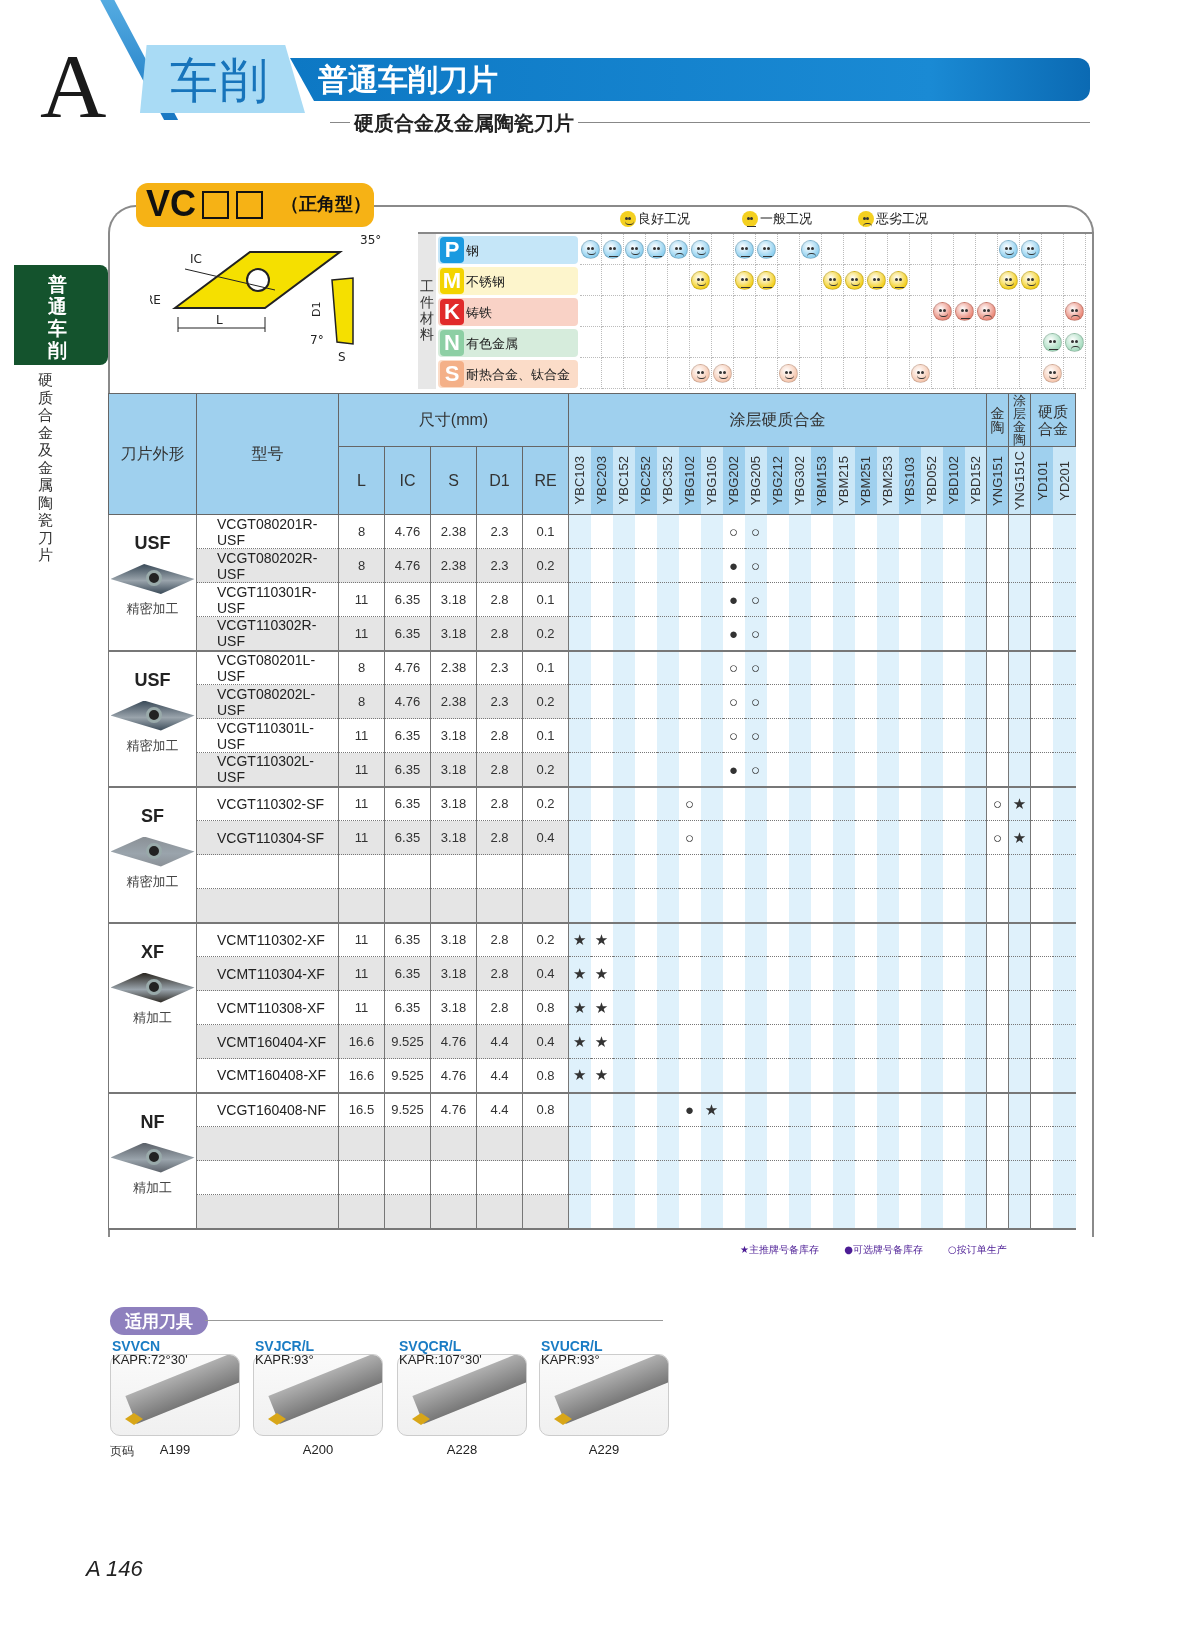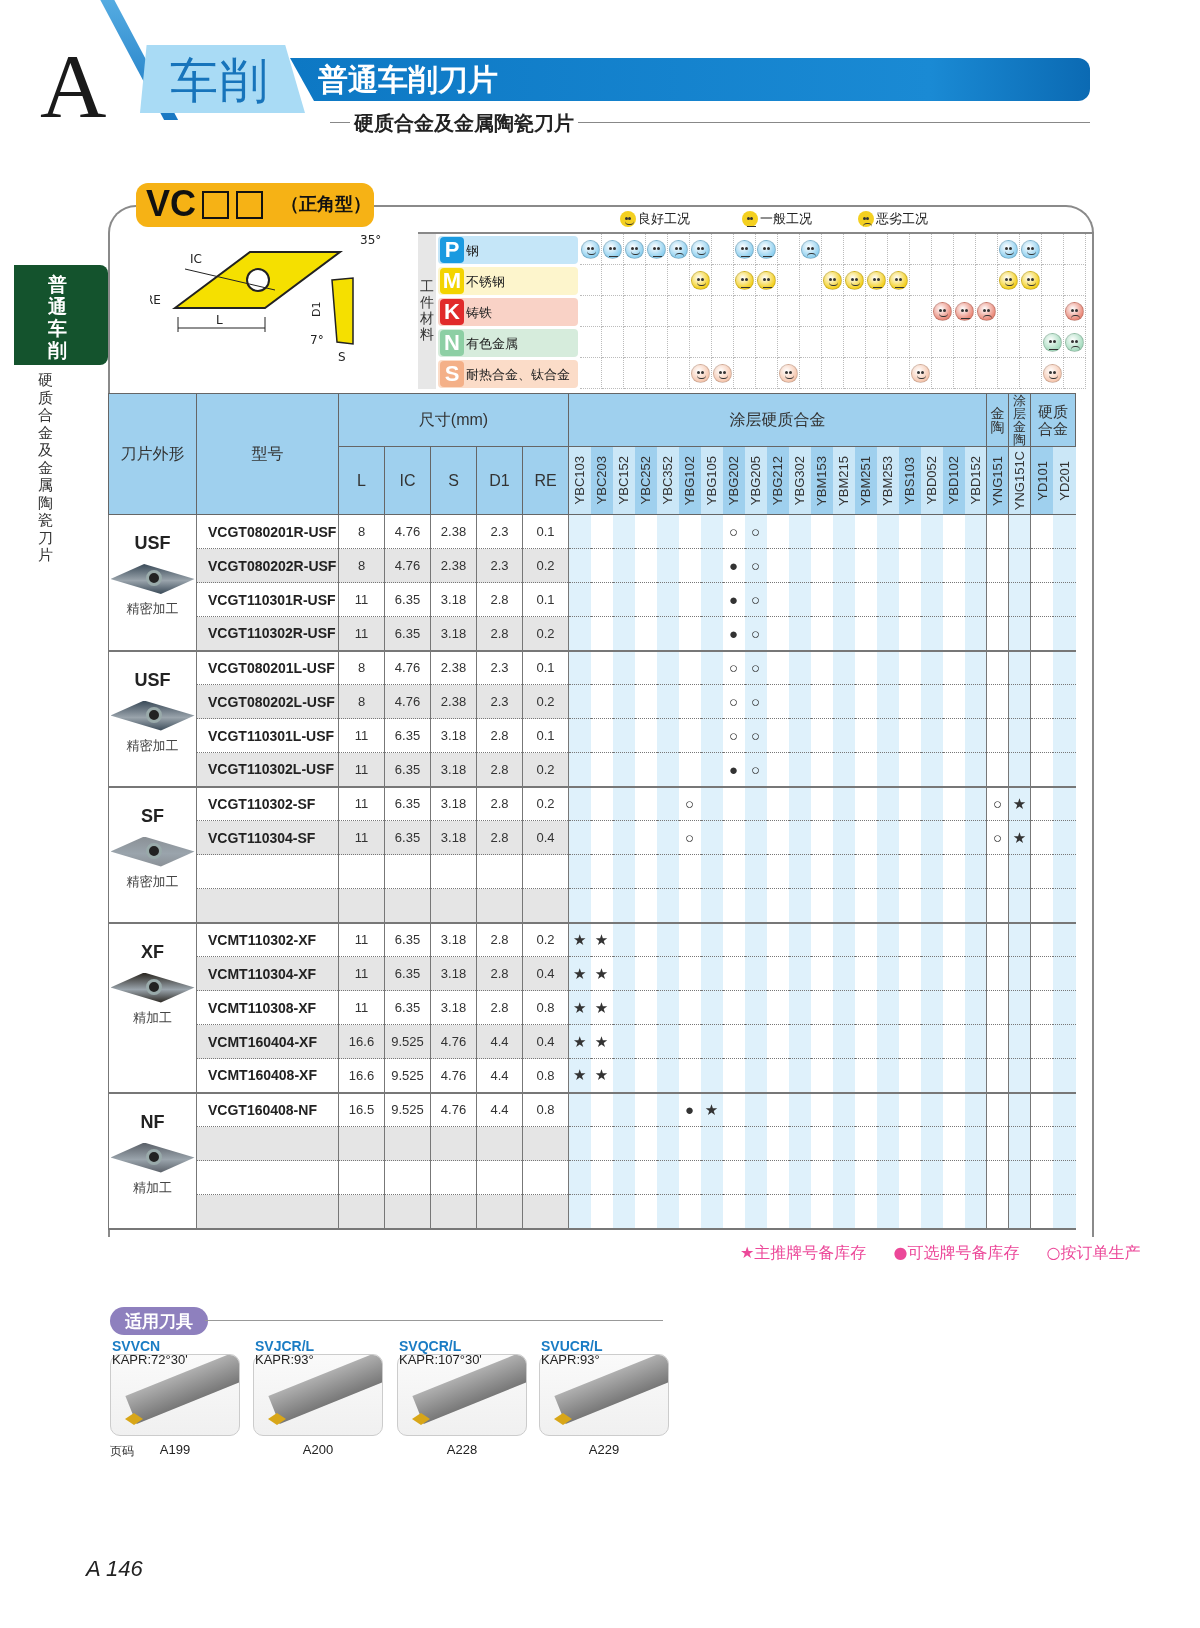--- a/index.html
+++ b/index.html
@@ -43,33 +43,33 @@
   .face.normal .m { top:12px; border-bottom: 1.5px solid #333; }
   .face.bad .m { top:12px; border-top: 1.5px solid #333; border-radius: 6px 6px 0 0; }
   
   table.main { position:absolute; left:108px; top:393px; border-collapse: collapse; table-layout: fixed; font-family: "Liberation Sans", sans-serif; }
   table.main th { background: #9fd0ee; color: #333; font-weight: normal; border: 1px solid #666; font-size: 16px; }
   table.main th.grade { width: 22px; height: 68px; padding: 0; font-size: 13px; border-top: 1px solid #666; border-left: none; border-right: none; }
   table.main th.grade.alt { background: #cbe7f7; }
   table.main th.grade div { writing-mode: vertical-rl; transform: rotate(180deg); white-space: nowrap; margin: 0 auto; }
   table.main th.vert { font-size: 14px; line-height: 14px; padding: 0 2px; }
   table.main td { height: 34px; border-left: 1px solid #777; border-right: 1px solid #777; border-bottom: 1px dotted #777; text-align: center; font-size: 13px; color: #333; }
-  table.main td.model { text-align: left; padding-left: 11px; font-weight: bold; font-size: 14px; color: #222; }
+  table.main td.model { text-align: left; padding-left: 20px; font-weight: normal; font-size: 14px; color: #222; }
   table.main tr.shade td.model, table.main tr.shade td.dim { background: #e5e5e5; }
   table.main td.g { border-left: none; border-right: none; padding: 0; font-size: 15px; }
   table.main td.g.alt { background: #dff1fb; }
   table.main td.g.sep { border-left: 1px solid #777; }
   table.main tr.grp-end td { border-bottom: 2px solid #777; }
   table.main td.shape { vertical-align: top; border-bottom: 2px solid #777; background: #fff; position: relative; }
   .shape-code { font-weight: bold; font-size: 18px; margin-top: 18px; color:#222; }
   .shape-img { width: 84px; height: 30px; margin: 10px auto 6px; position: relative; }
   .shape-img .dia { position:absolute; left:0; top:0; width:84px; height:30px; clip-path: polygon(0 50%,40% 0,100% 50%,60% 100%); }
   .shape-img .hole { position:absolute; left:35px; top:6px; width:16px; height:16px; border-radius:50%; background:#222; border: 3px solid #9aa; }
   .shape-desc { font-size: 13px; color: #444; }
-  .mark-legend { left: 740px; top: 1243px; font-size: 16px; color:#ec4899; word-spacing: 0; text-align: center; }
+  .mark-legend { left: 740px; top: 1243px; font-size: 10px; color:#4c1d95; word-spacing: 0; text-align: center; }
   .mark-legend span { margin-right: 22px; }
   
   .tools-badge { left: 110px; top: 1307px; width: 98px; height: 28px; background: #8e80be; border-radius: 14px; color:#fff; font-weight:bold; font-size: 17px; text-align:center; line-height: 28px; }
   .tools-line { left: 205px; top: 1320px; width: 458px; height: 1px; background: #999; }
   .tool { position: absolute; top: 1338px; width: 150px; height: 98px; }
   .tool .card { position:absolute; left: 0; top: 16px; width: 130px; height: 82px; border: 1px solid #ccc; border-radius: 10px; background: linear-gradient(#fafafa,#f0f0f0); overflow:hidden; }
   .tool .name { position:absolute; left: 2px; top: 0; font-size: 14px; font-weight:bold; color:#1a7cc4; font-family:"Liberation Sans",sans-serif; background:#fff; padding-right:3px; }
   .tool .kapr { position:absolute; left: 2px; top: 14px; font-size: 13px; color:#222; font-family:"Liberation Sans",sans-serif; }
   .tool .bar { position:absolute; left: 20px; top: 40px; width: 130px; height: 30px; background: linear-gradient(#b0b0b0,#777); transform: rotate(-22deg); transform-origin: left center; }
   .tool .tip { position:absolute; left: 14px; top: 58px; width: 18px; height: 12px; background: #d8a618; clip-path: polygon(0 50%,50% 0,100% 50%,50% 100%); }

